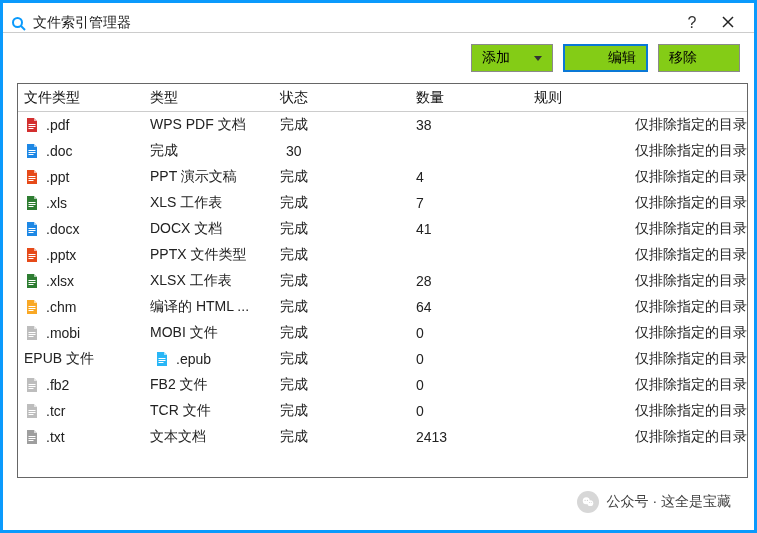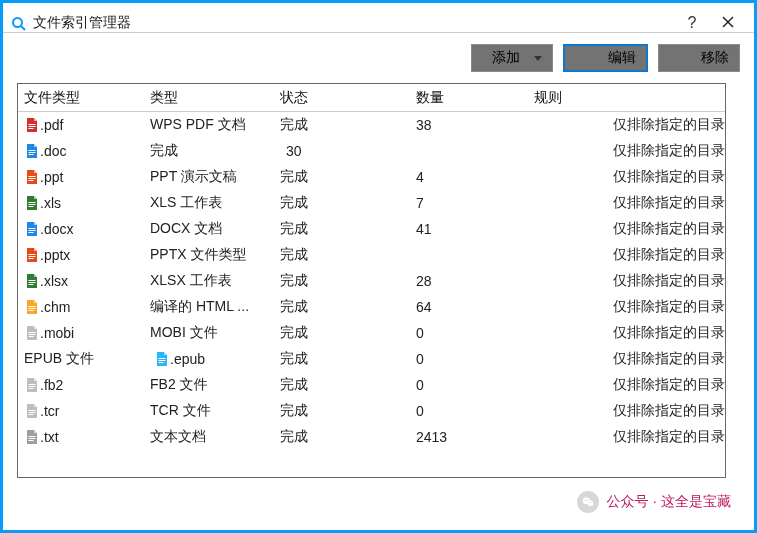--- a/index.html
+++ b/index.html
@@ -37,38 +37,38 @@
     display: flex;
     justify-content: flex-end;
     align-items: center;
     padding: 0 14px;
     gap: 10px;
   }
   .btn {
     height: 28px;
     min-width: 82px;
     border: 1px solid #8a8a8a;
-    background: #737373;
+    background: #84cc16;
     font-size: 14px;
     display: inline-flex;
     align-items: center;
-    justify-content: flex-end;
+    justify-content: space-between;
     cursor: pointer;
     padding: 0 10px;
   }
   .btn.selected { border: 2px solid #0a78d6; padding-left: 43px; }
   .btn .caret {
     margin-left: 14px;
     width: 0; height: 0;
     border-left: 4px solid transparent;
     border-right: 4px solid transparent;
     border-top: 5px solid #333;
   }
   .panel {
-    margin: 0 28px 14px 14px;
+    margin: 0 6px 14px 14px;
     border: 1px solid #666;
     height: 395px;
     overflow: hidden;
     position: relative;
   }
   .header-row {
     display: flex;
     height: 28px;
     align-items: center;
     border-bottom: 1px solid #ccc;
@@ -95,33 +95,33 @@
     align-items: center;
     font-size: 14px;
     color: #222;
   }
   .row .cell {
     padding-left: 6px;
     white-space: nowrap;
     overflow: hidden;
     text-overflow: ellipsis;
   }
-  .row .cell.ext { display: flex; align-items: center; }
+  .row .cell.ext { display: flex; align-items: center; gap: 6px; }
   .file-icon {
     width: 16px; height: 16px; display: inline-flex;
     align-items: center; justify-content: center; flex-shrink: 0;
   }
   .watermark {
     position: absolute;
     right: 26px;
     bottom: 20px;
     display: flex;
     align-items: center;
     gap: 8px;
-    color: #be185d;
+    color: #404040;
     font-size: 14px;
   }
   .wm-icon {
     width: 22px; height: 22px; border-radius: 50%;
     background: #d7d7d7;
     display: inline-flex; align-items: center; justify-content: center;
   }
 </style>
 </head>
 <body>

